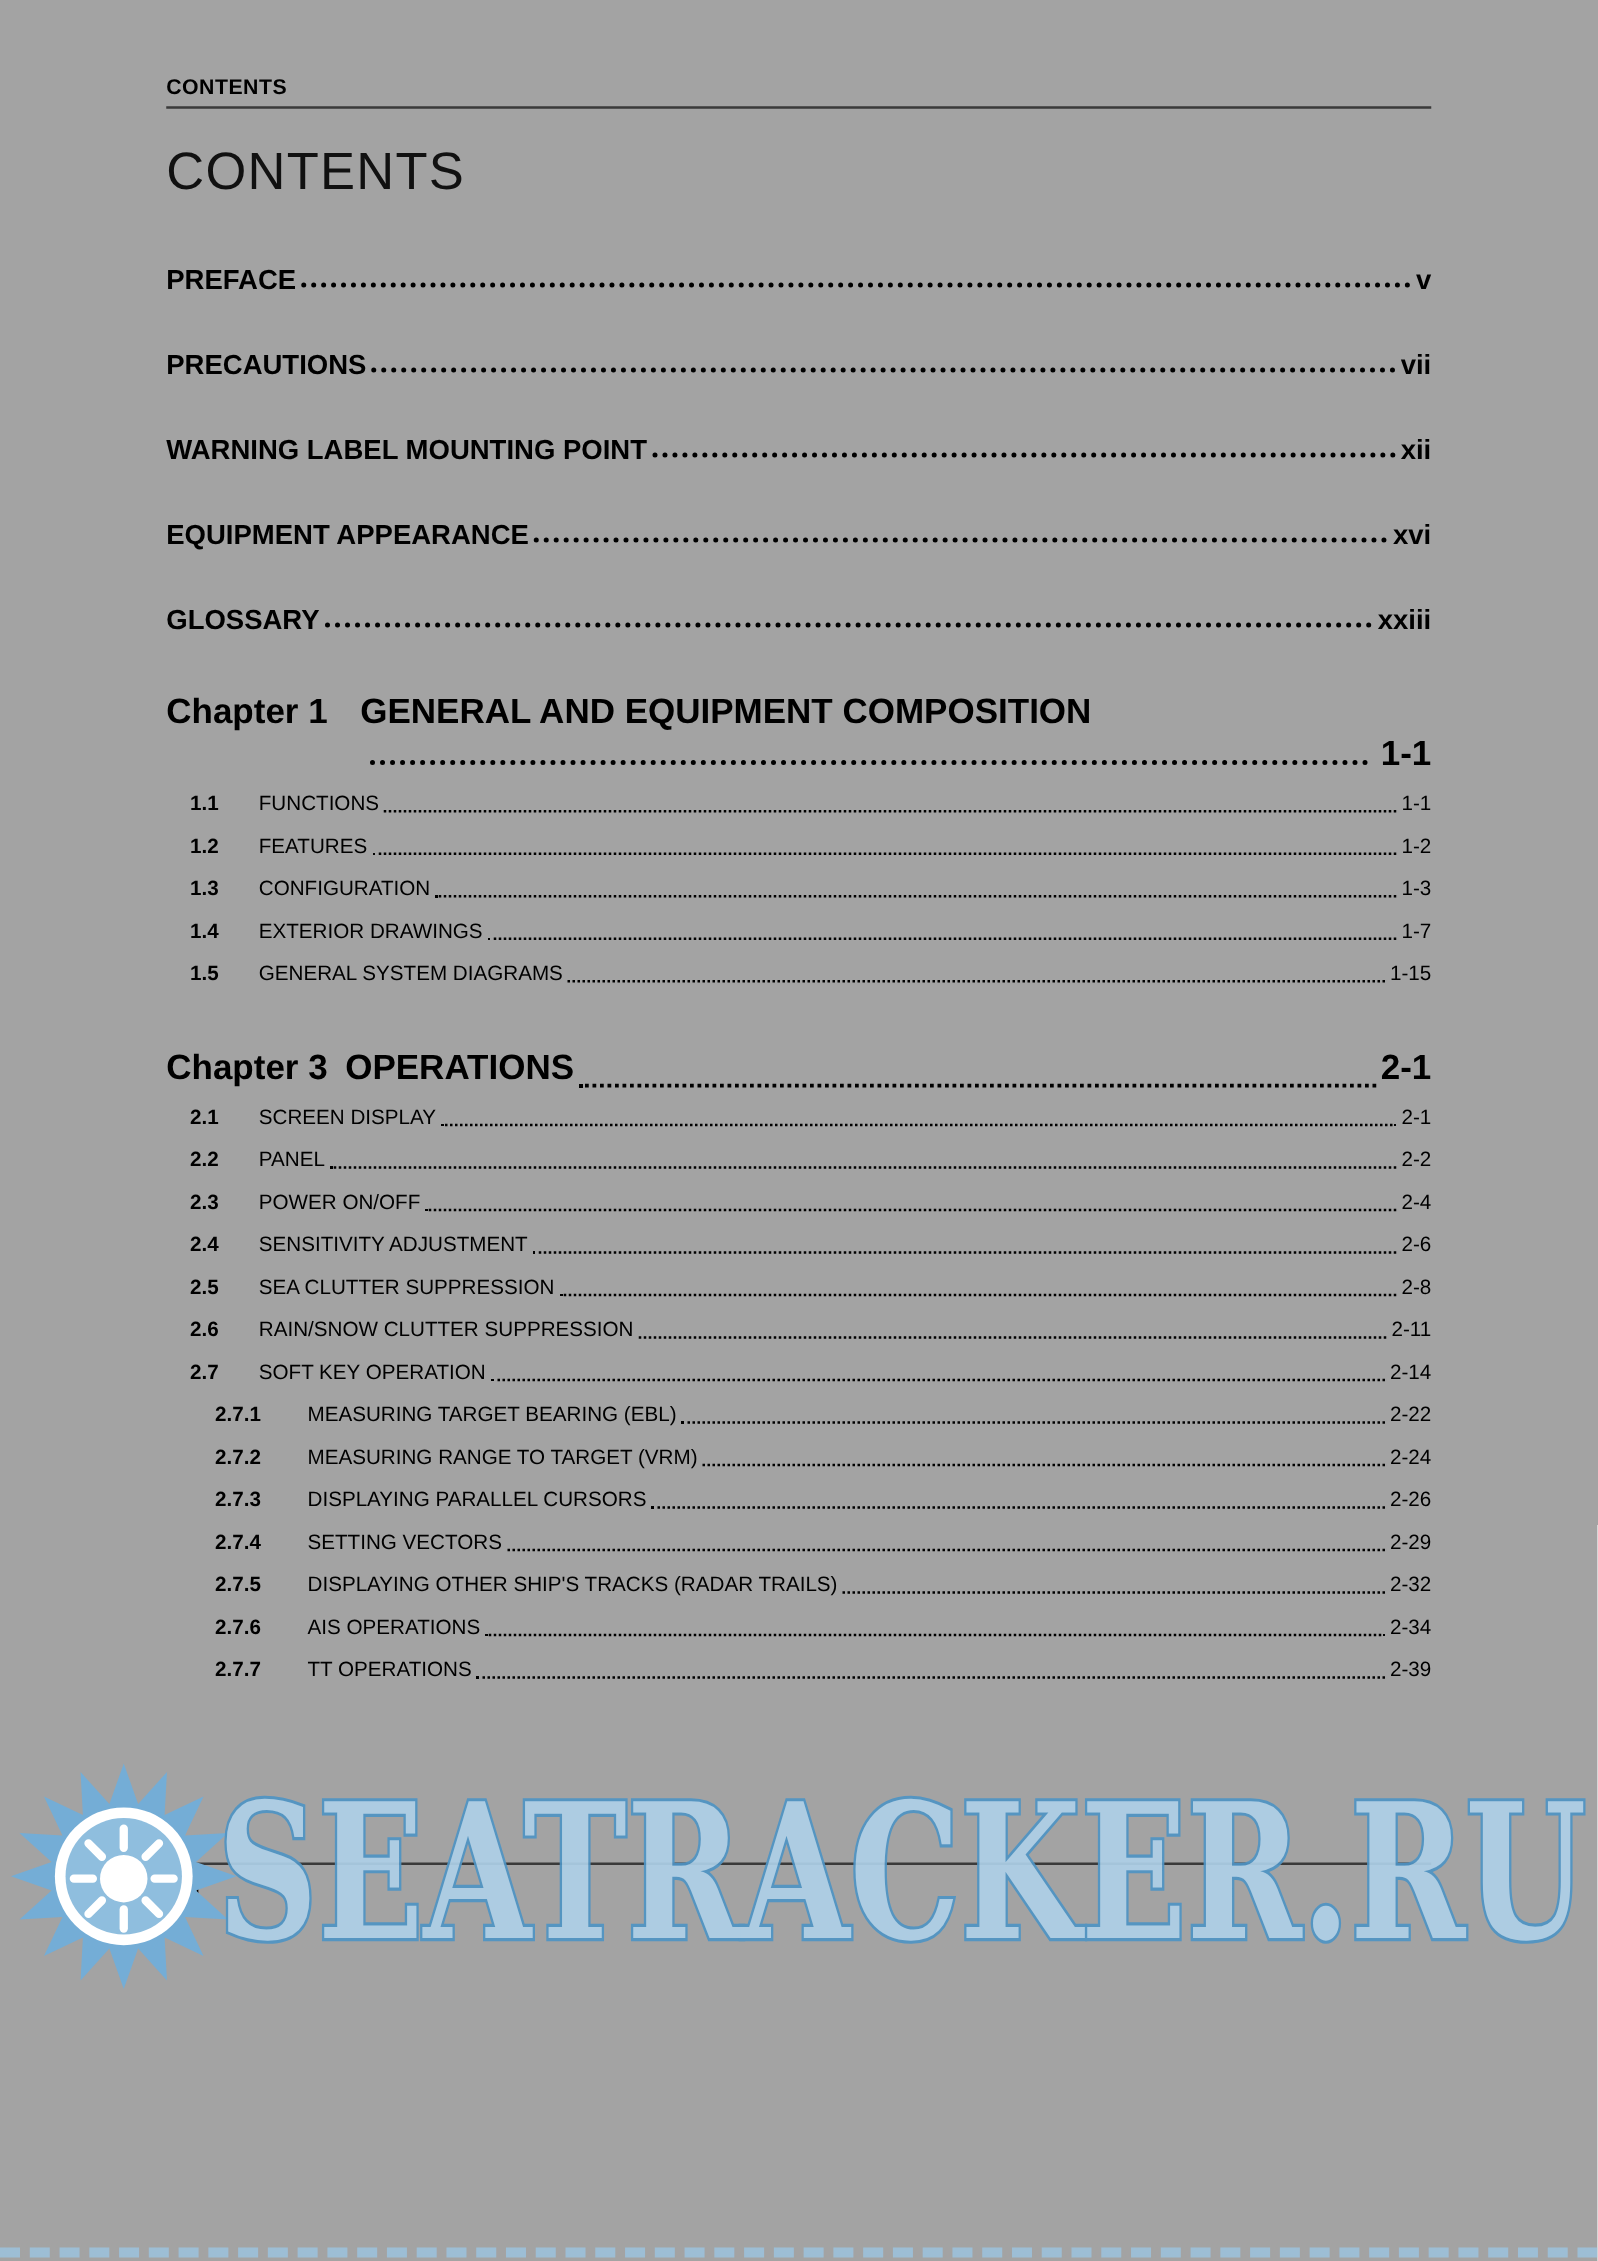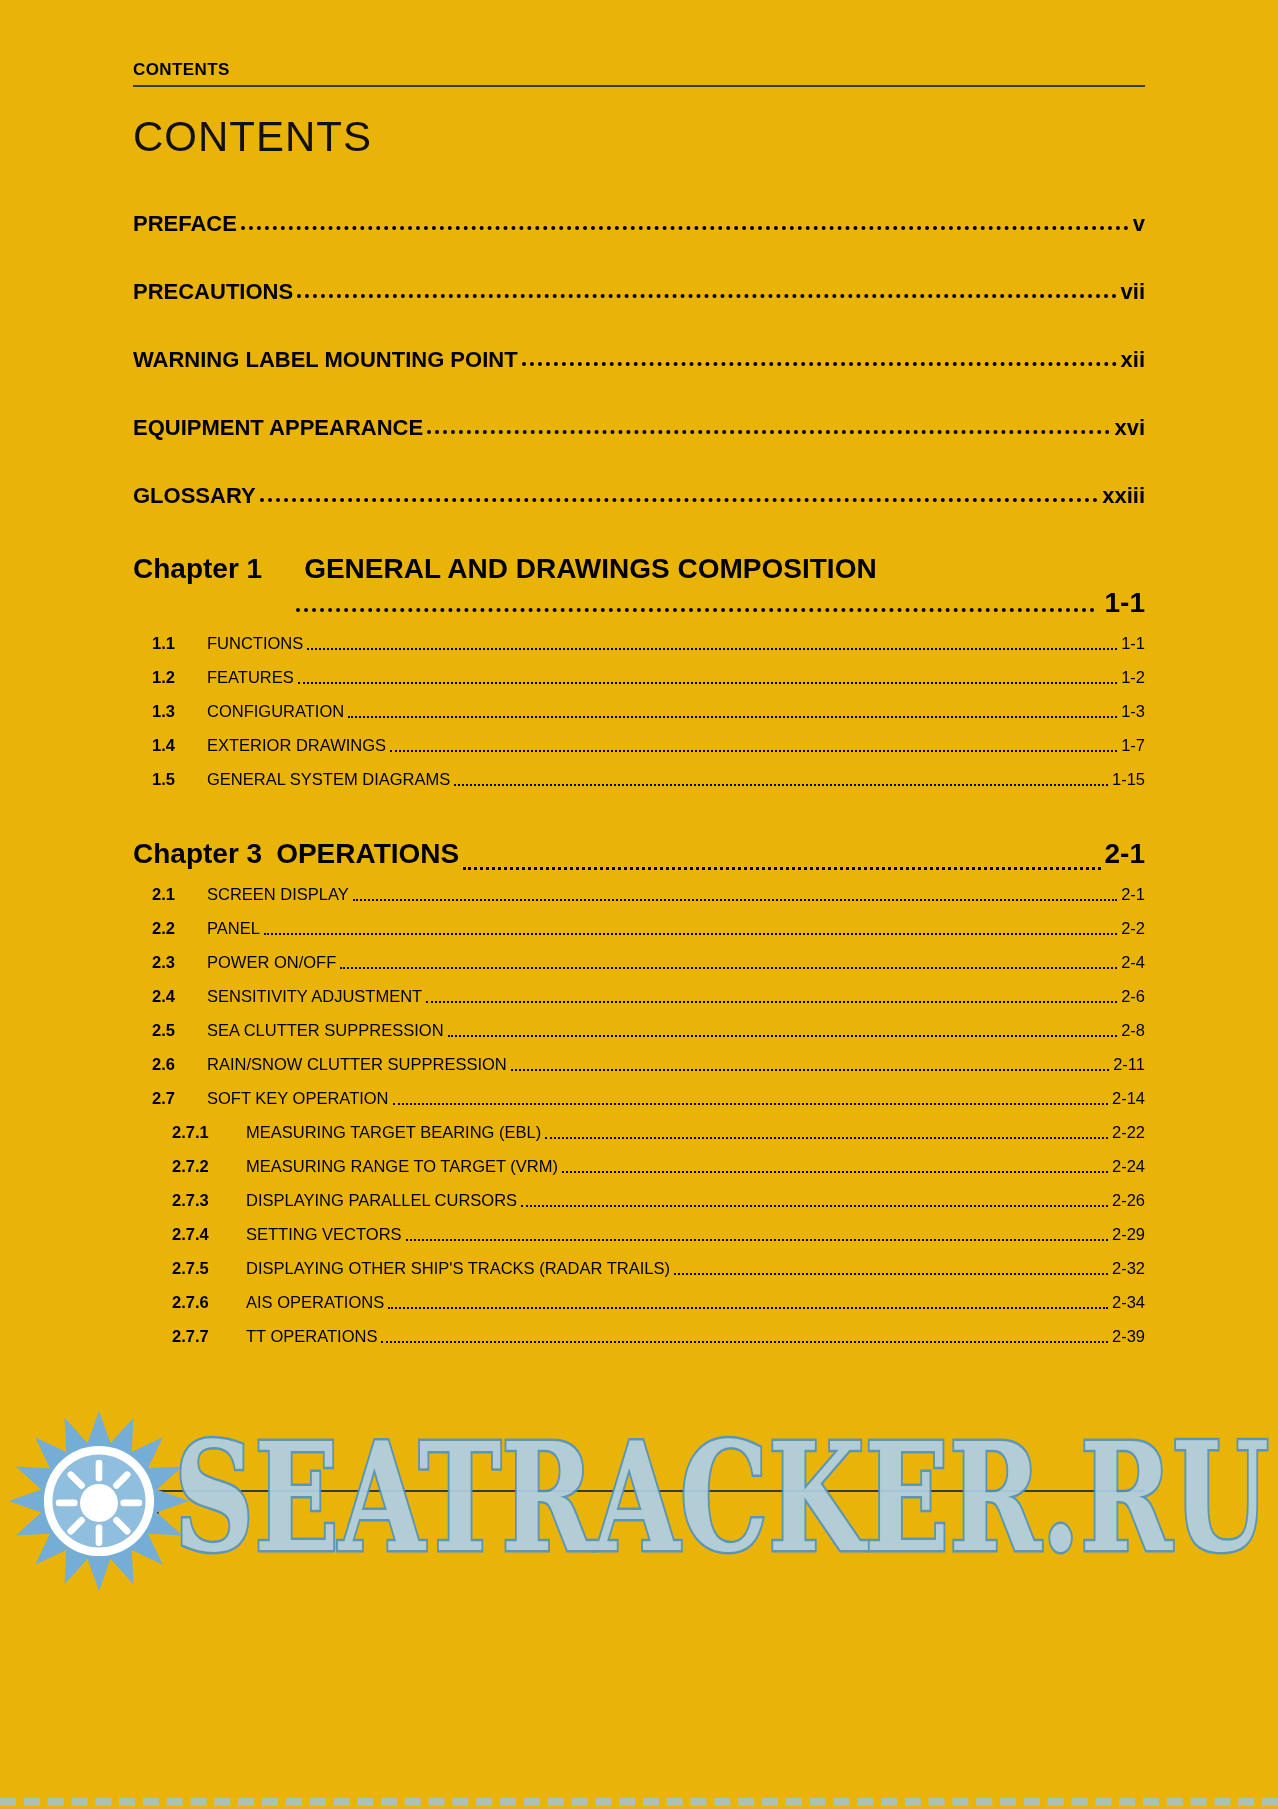--- a/index.html
+++ b/index.html
@@ -1,20 +1,20 @@
 <!DOCTYPE html>
 <html><head>
 <meta charset="utf-8">
 <style>
   * { margin:0; padding:0; box-sizing:border-box; }
   html,body { background:#ffffff; }
   .page {
     position:relative;
     width:1278px; height:1809px;
-    background:#eab308;
+    background:#a3a3a3;
     font-family:"Liberation Sans", sans-serif;
     color:#000;
     overflow:hidden;
   }
   .content { position:absolute; left:133px; right:133px; top:0; }
 
   .running-header {
     padding-top:60px;
     padding-bottom:5px;
     border-bottom:2px solid #3a3a3a;
@@ -30,21 +30,21 @@
   .leader { flex:1 1 auto; border-bottom-style:dotted; border-bottom-color:#000; margin:0 4px; min-width:20px; }
 
   
   .major { font-size:22px; font-weight:700; }
   .major .leader { border-bottom-width:4px; margin-bottom:7px; }
   .front-matter .major { margin-top:42px; }
   .front-matter .major:first-child { margin-top:50px; }
 
   
   .chapter-h { display:flex; margin-top:44px; font-size:28px; font-weight:700; }
-  .chap-num { margin-right:42px; white-space:nowrap; }
+  .chap-num { margin-right:26px; white-space:nowrap; }
   .chap-title { white-space:nowrap; }
   .ch1-line2 { margin-top:2px; padding-left:159px; font-size:28px; font-weight:700; }
   .ch1-line2 .pg { margin-left:6px; }
 
   .chapter-h2 { margin-top:48px; font-size:28px; font-weight:700; }
   .chap-num2 { margin-right:14px; white-space:nowrap; }
 
   
   .entries { margin-top:14px; }
   .entry { font-size:16.5px; line-height:21px; margin-top:13px; }
@@ -110,21 +110,21 @@
       <div class="toc-row major">
         <span class="lbl">GLOSSARY</span>
         <span class="leader"></span>
         <span class="pg">xxiii</span>
       </div>
     </div>
 
     <div>
       <div class="chapter-h">
         <span class="chap-num">Chapter 1</span>
-        <span class="chap-title">GENERAL AND DRAWINGS COMPOSITION</span>
+        <span class="chap-title">GENERAL AND EQUIPMENT COMPOSITION</span>
       </div>
       <div class="toc-row major ch1-line2">
         <span class="leader"></span>
         <span class="pg">1-1</span>
       </div>
       <div class="entries">
         <div class="toc-row entry lv1">
           <span class="num">1.1</span>
           <span class="lbl">FUNCTIONS</span>
           <span class="leader"></span>

